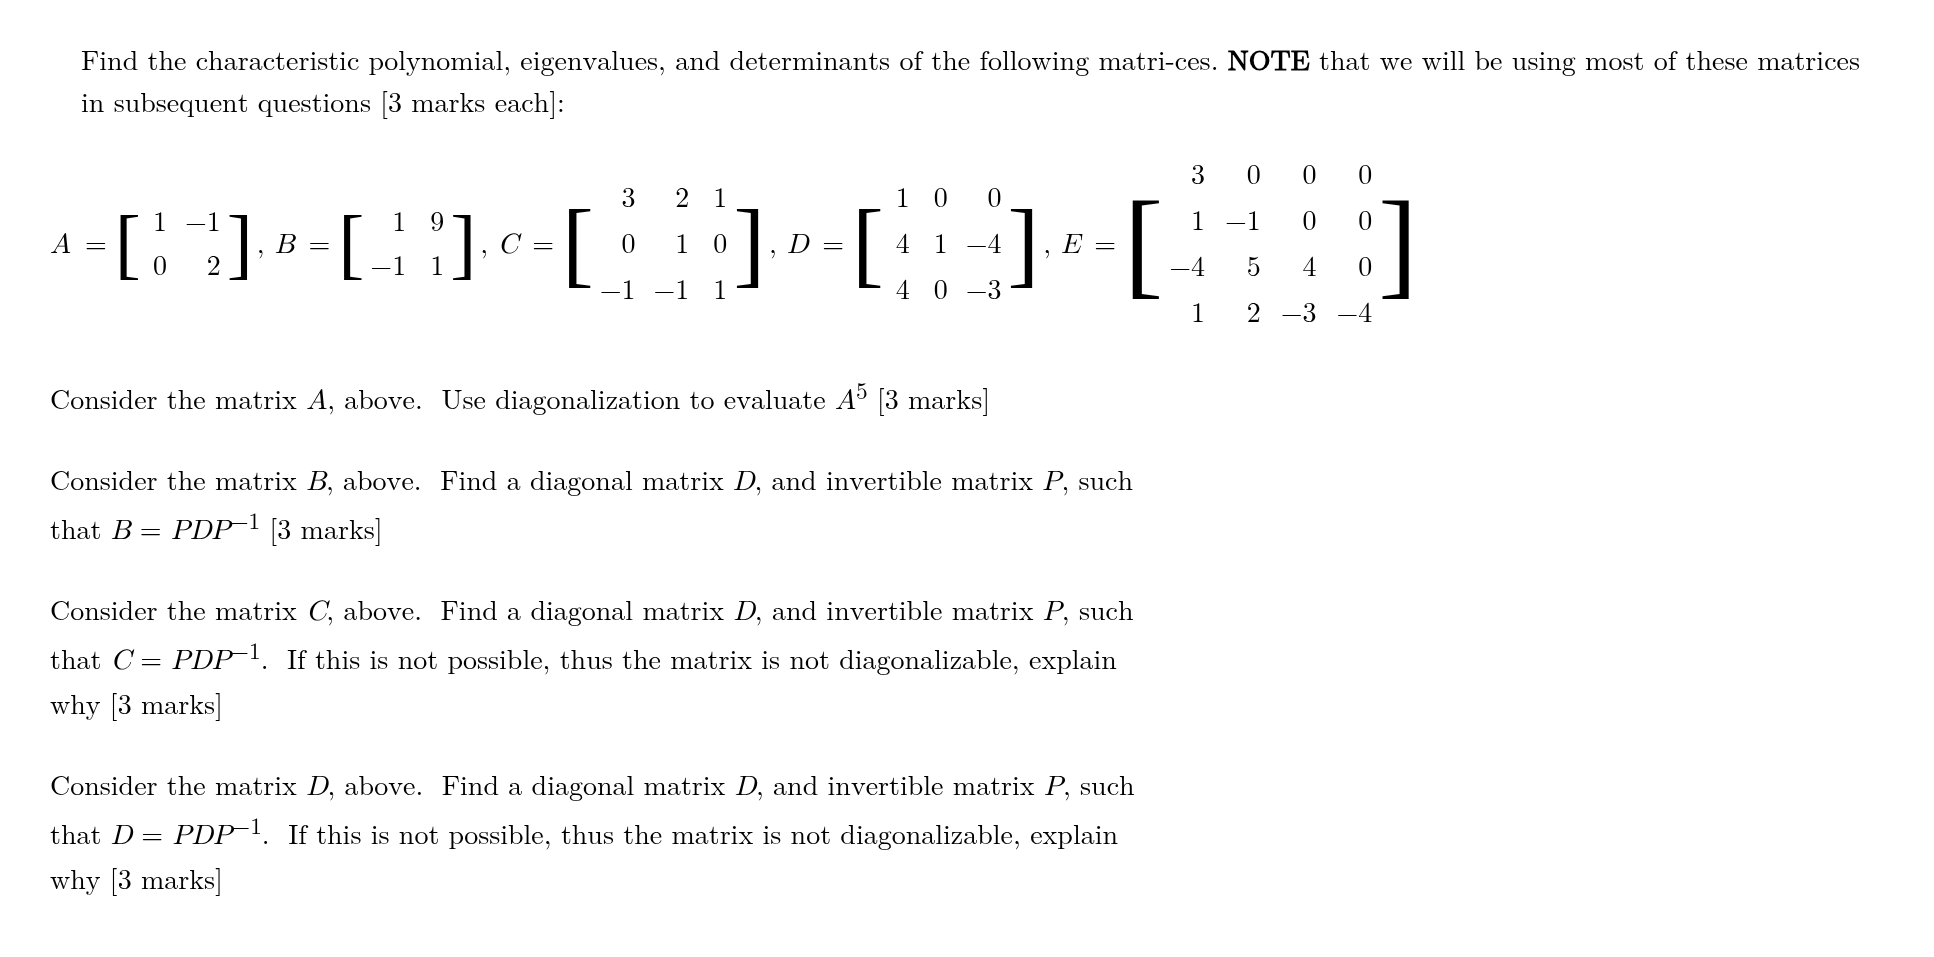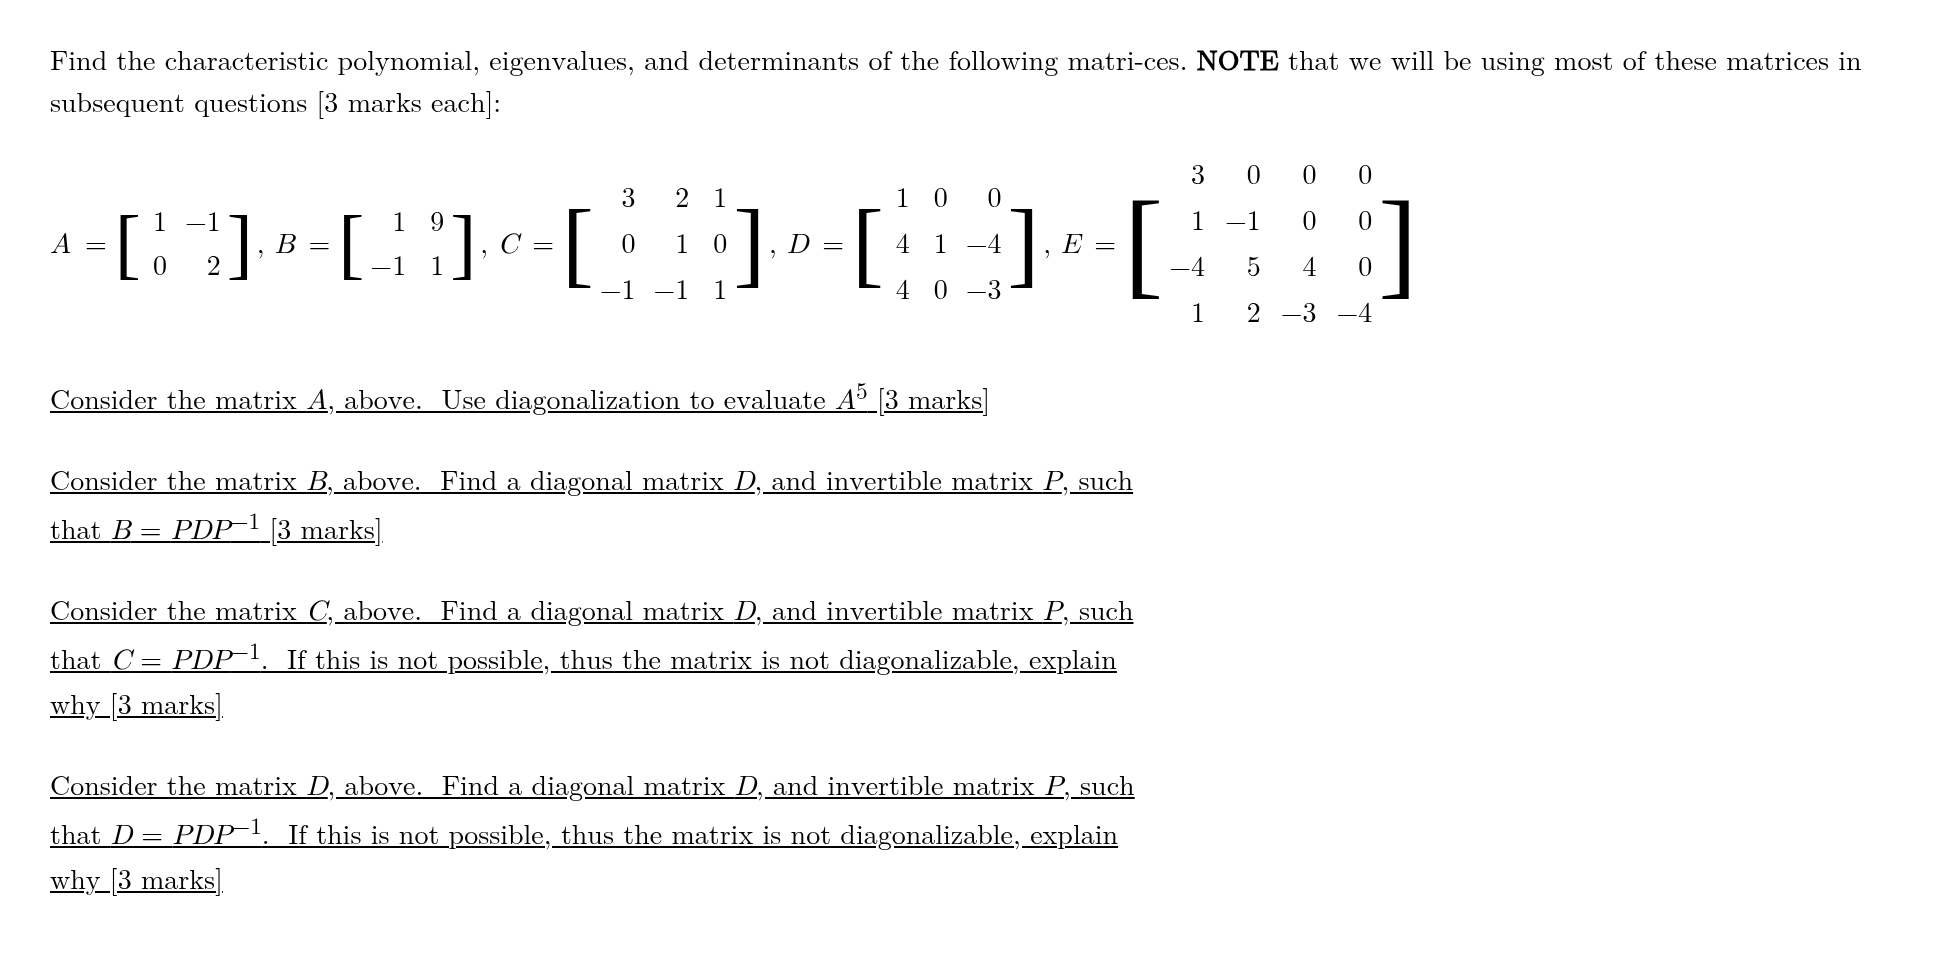--- a/index.html
+++ b/index.html
@@ -15,20 +15,21 @@
       line-height: 1.5;
       color: #000000;
       padding: 40px 50px;
       width: 1934px;
       min-height: 957px;
     }
 
     .intro-text {
       max-width: 1820px;
       margin-bottom: 30px;
+      margin-left: 31px;
     }
 
     .matrices-line {
       display: flex;
       align-items: center;
       flex-wrap: nowrap;
       margin: 30px 0 40px 0;
       font-size: 28px;
       gap: 0;
     }
@@ -87,21 +88,20 @@
       min-width: 20px;
     }
 
     .question-block {
       margin-bottom: 36px;
       max-width: 1820px;
     }
 
     .question-text {
       line-height: 1.6;
-      text-decoration: underline;
     }
   </style>
 </head>
 <body>
 
 <div class="intro-text">
   <span>Find the characteristic polynomial, eigenvalues, and determinants of the following matri-ces.  </span><strong>NOTE</strong><span> that we will be using most of these matrices in subsequent questions [3 marks each]:</span>
 </div>
 
 <div class="matrices-line">

